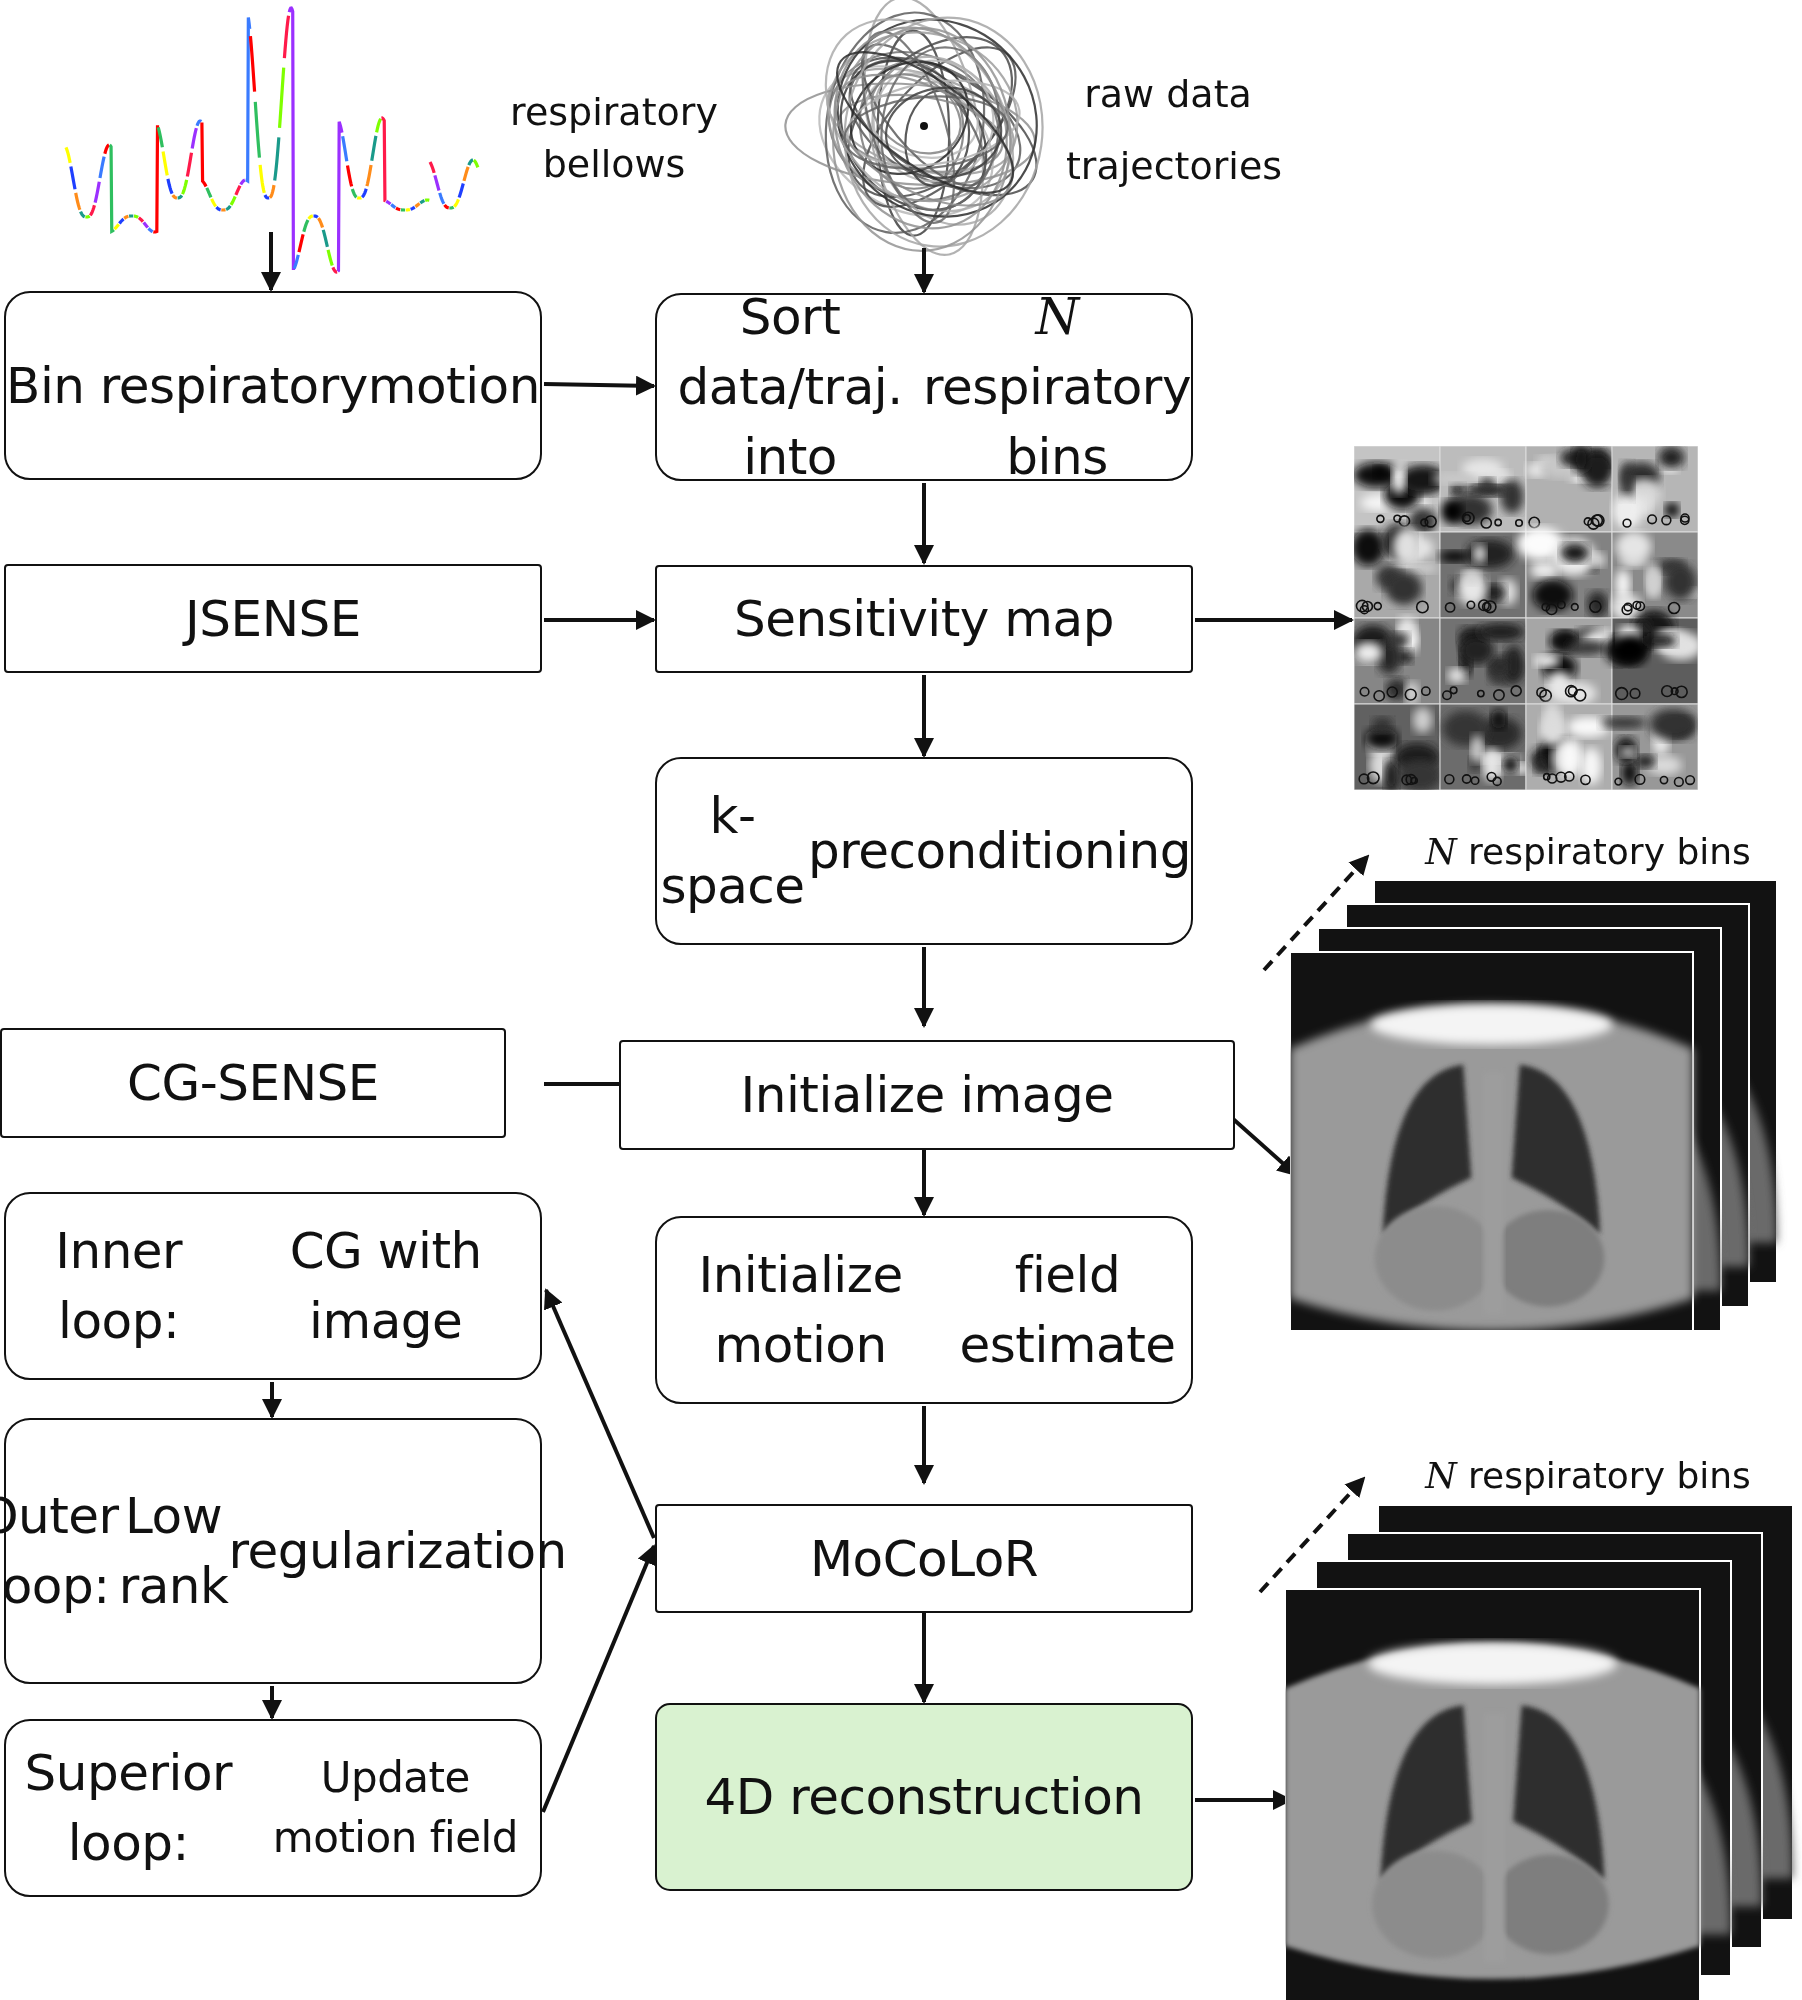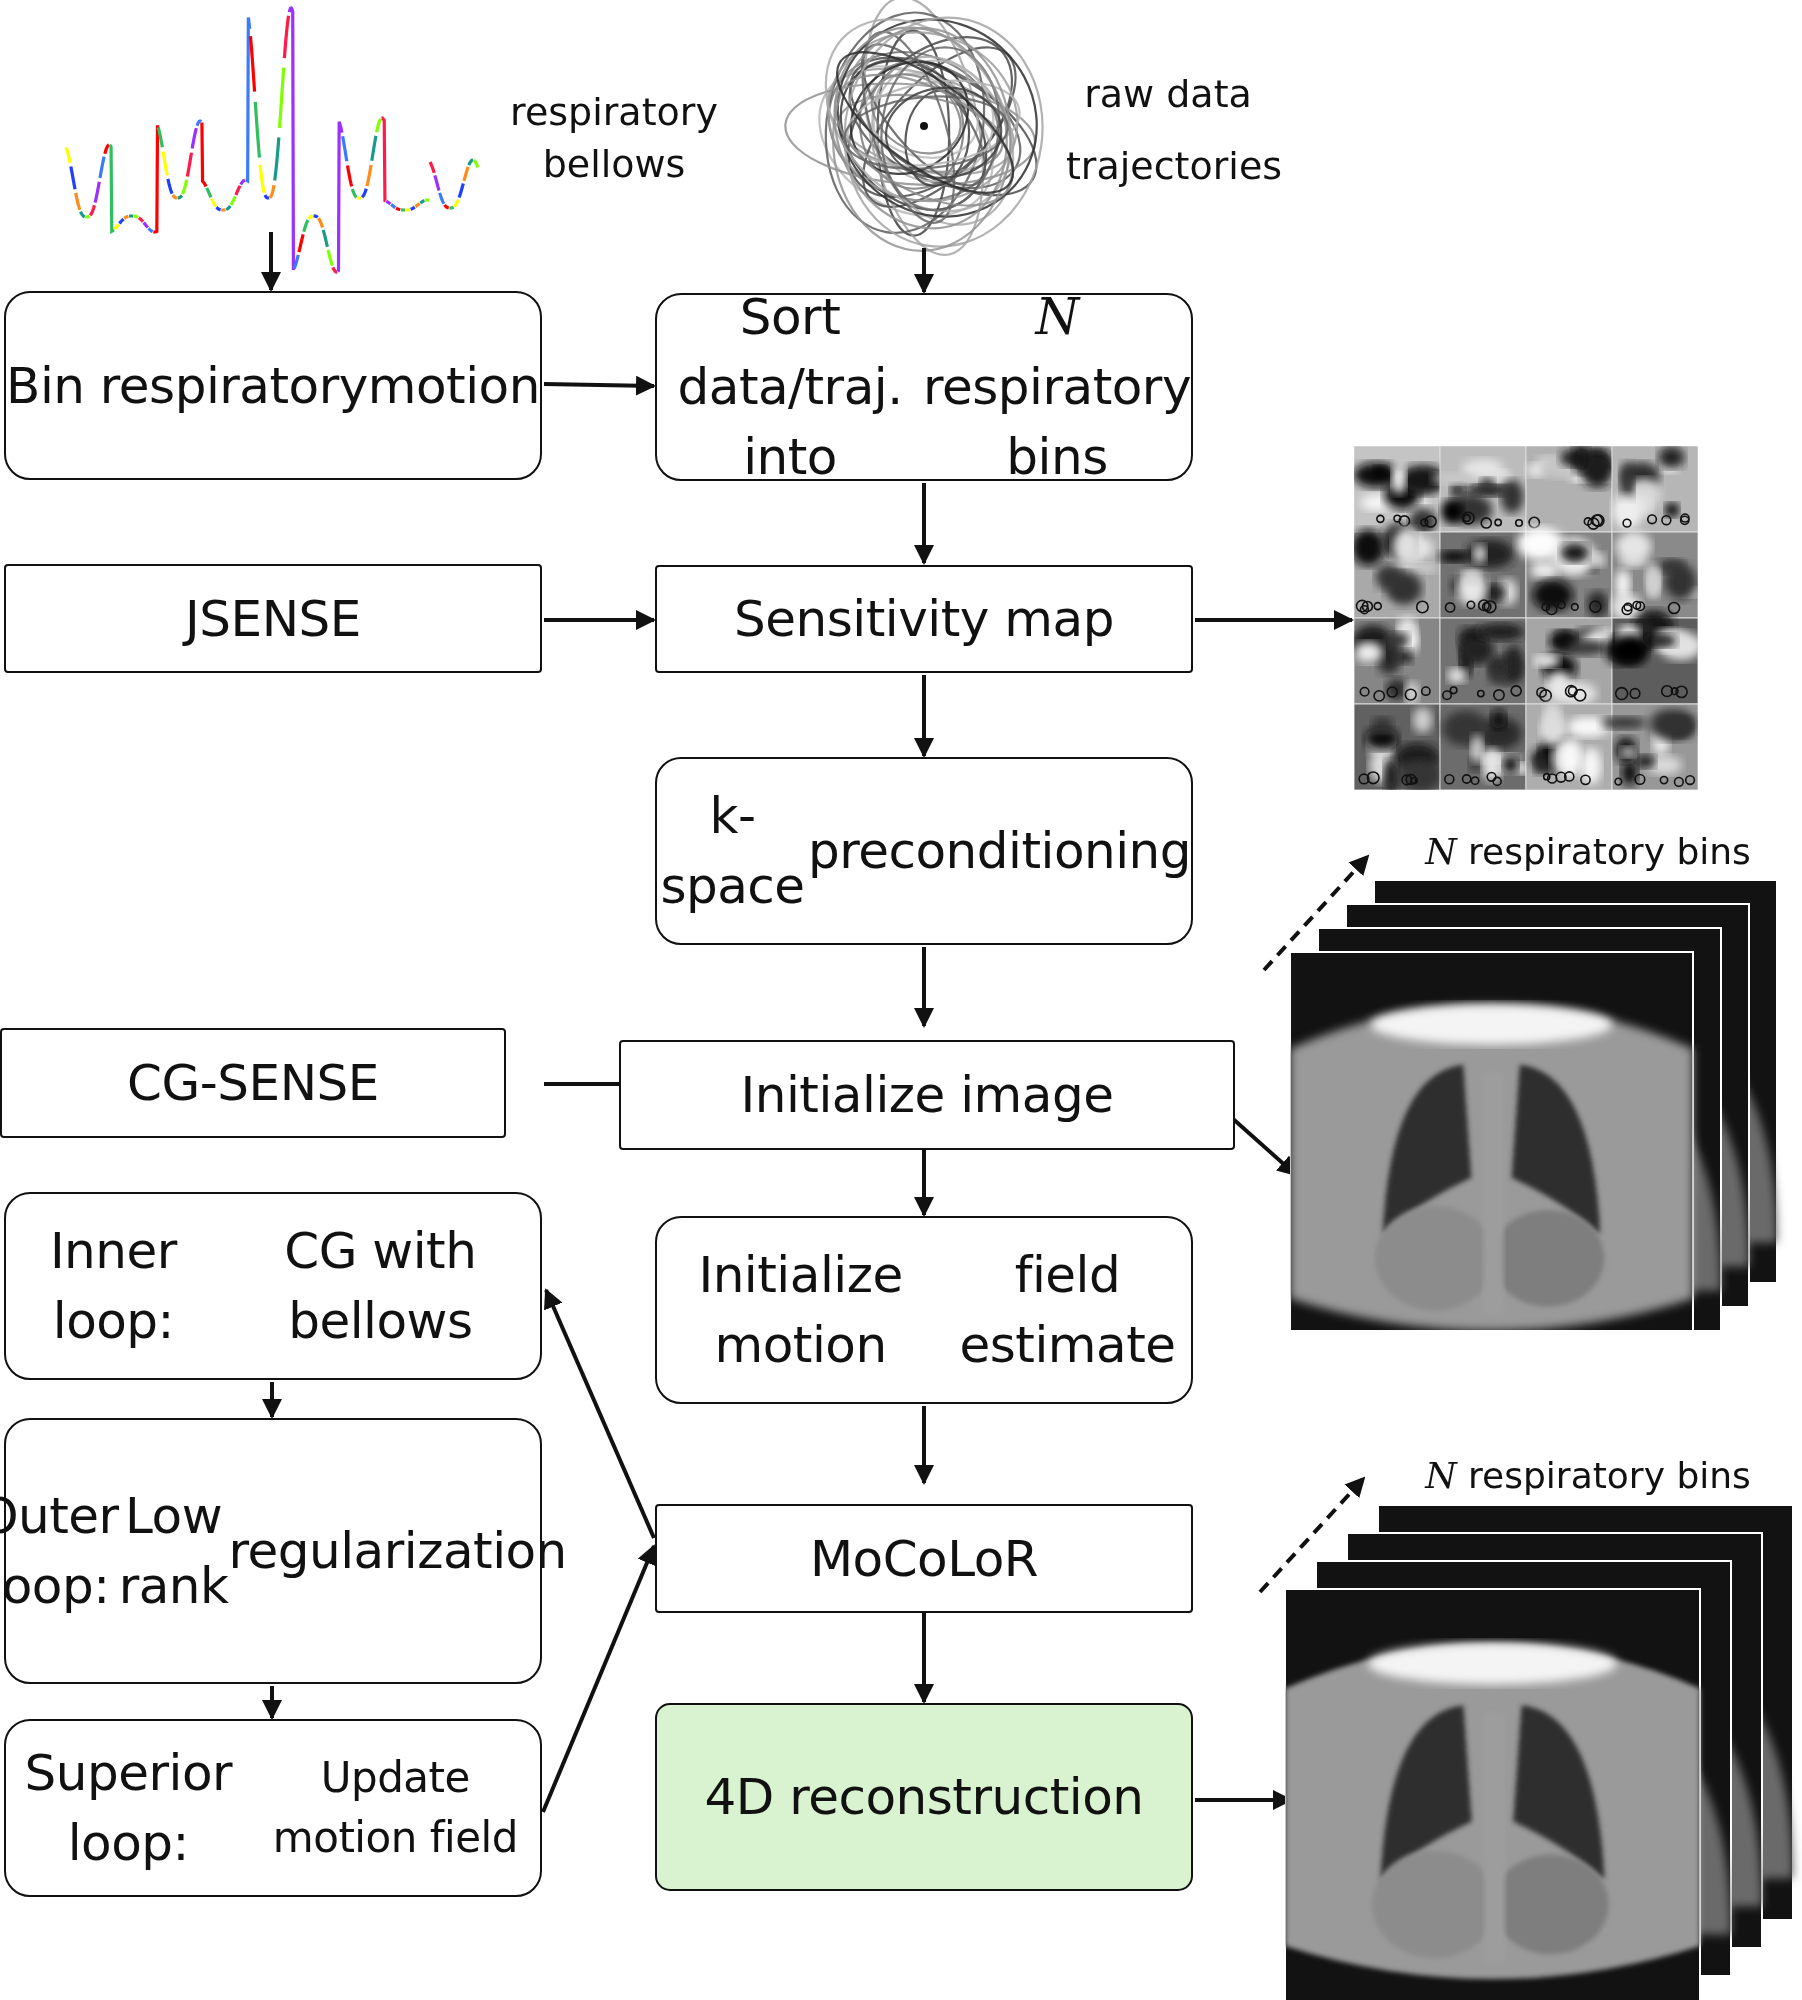--- a/index.html
+++ b/index.html
@@ -195,21 +195,21 @@
   <div>motion</div>
 </div>
 <div class="box small-r" style="left:4px; top:564px; width:538px; height:109px;">
   <div>JSENSE</div>
 </div>
 <div class="box small-r" style="left:0; top:1028px; width:506px; height:110px;">
   <div>CG-SENSE</div>
 </div>
 <div class="box" style="left:4px; top:1192px; width:538px; height:188px;">
   <div>Inner loop:</div>
-  <div>CG with bellows</div>
+  <div>CG with image</div>
 </div>
 <div class="box" style="left:4px; top:1418px; width:538px; height:266px;">
   <div>Outer loop:</div>
   <div>Low rank</div>
   <div>regularization</div>
 </div>
 <div class="box" style="left:4px; top:1719px; width:538px; height:178px;">
   <div>Superior loop:</div>
   <div class="sub">Update motion field</div>
 </div>

